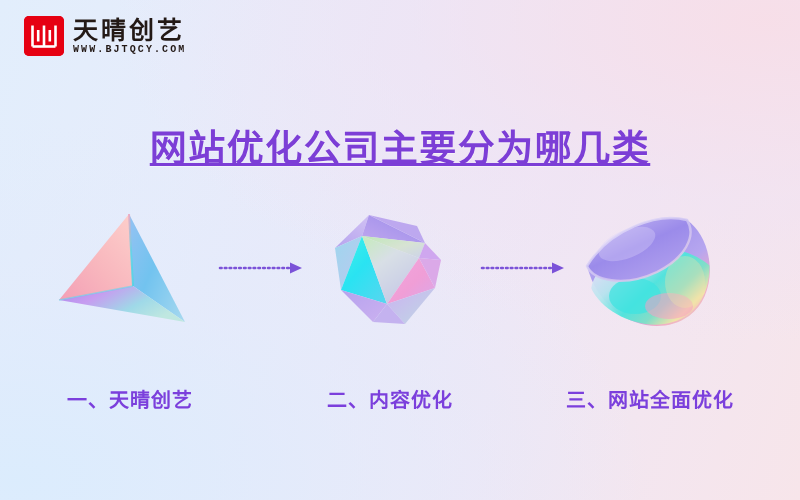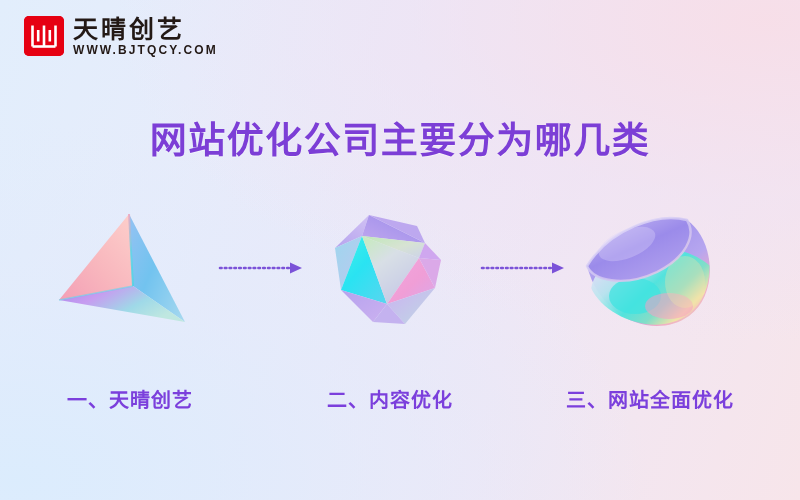--- a/index.html
+++ b/index.html
@@ -49,42 +49,43 @@
   }
   .logo-cn {
     font-size: 25px;
     line-height: 1;
     font-weight: 700;
     color: #231916;
     letter-spacing: 3px;
     font-family: "DejaVu Sans", "Liberation Sans", sans-serif;
   }
   .logo-url {
-    font-size: 12px;
+    font-size: 10px;
     line-height: 1;
     font-weight: 700;
     color: #231916;
     letter-spacing: 2.1px;
-    font-family: Liberation Sans, sans-serif;
+    font-family: Liberation Mono, monospace;
   }
 
   
   .title {
     position: absolute;
     left: 0;
     right: 0;
-    top: 120px;
+    top: 128px;
     text-align: center;
     font-size: 37px;
     line-height: 1.15;
     font-weight: 700;
     letter-spacing: 1.5px;
     color: #7c3ed6;
     font-family: "DejaVu Sans", "Liberation Sans", sans-serif;
     text-shadow: 0 1px 0 rgba(255,255,255,0.45);
+    text-decoration: underline;
   }
 
   
   .stage {
     position: absolute;
     left: 0;
     right: 0;
     top: 196px;
     height: 150px;
   }

